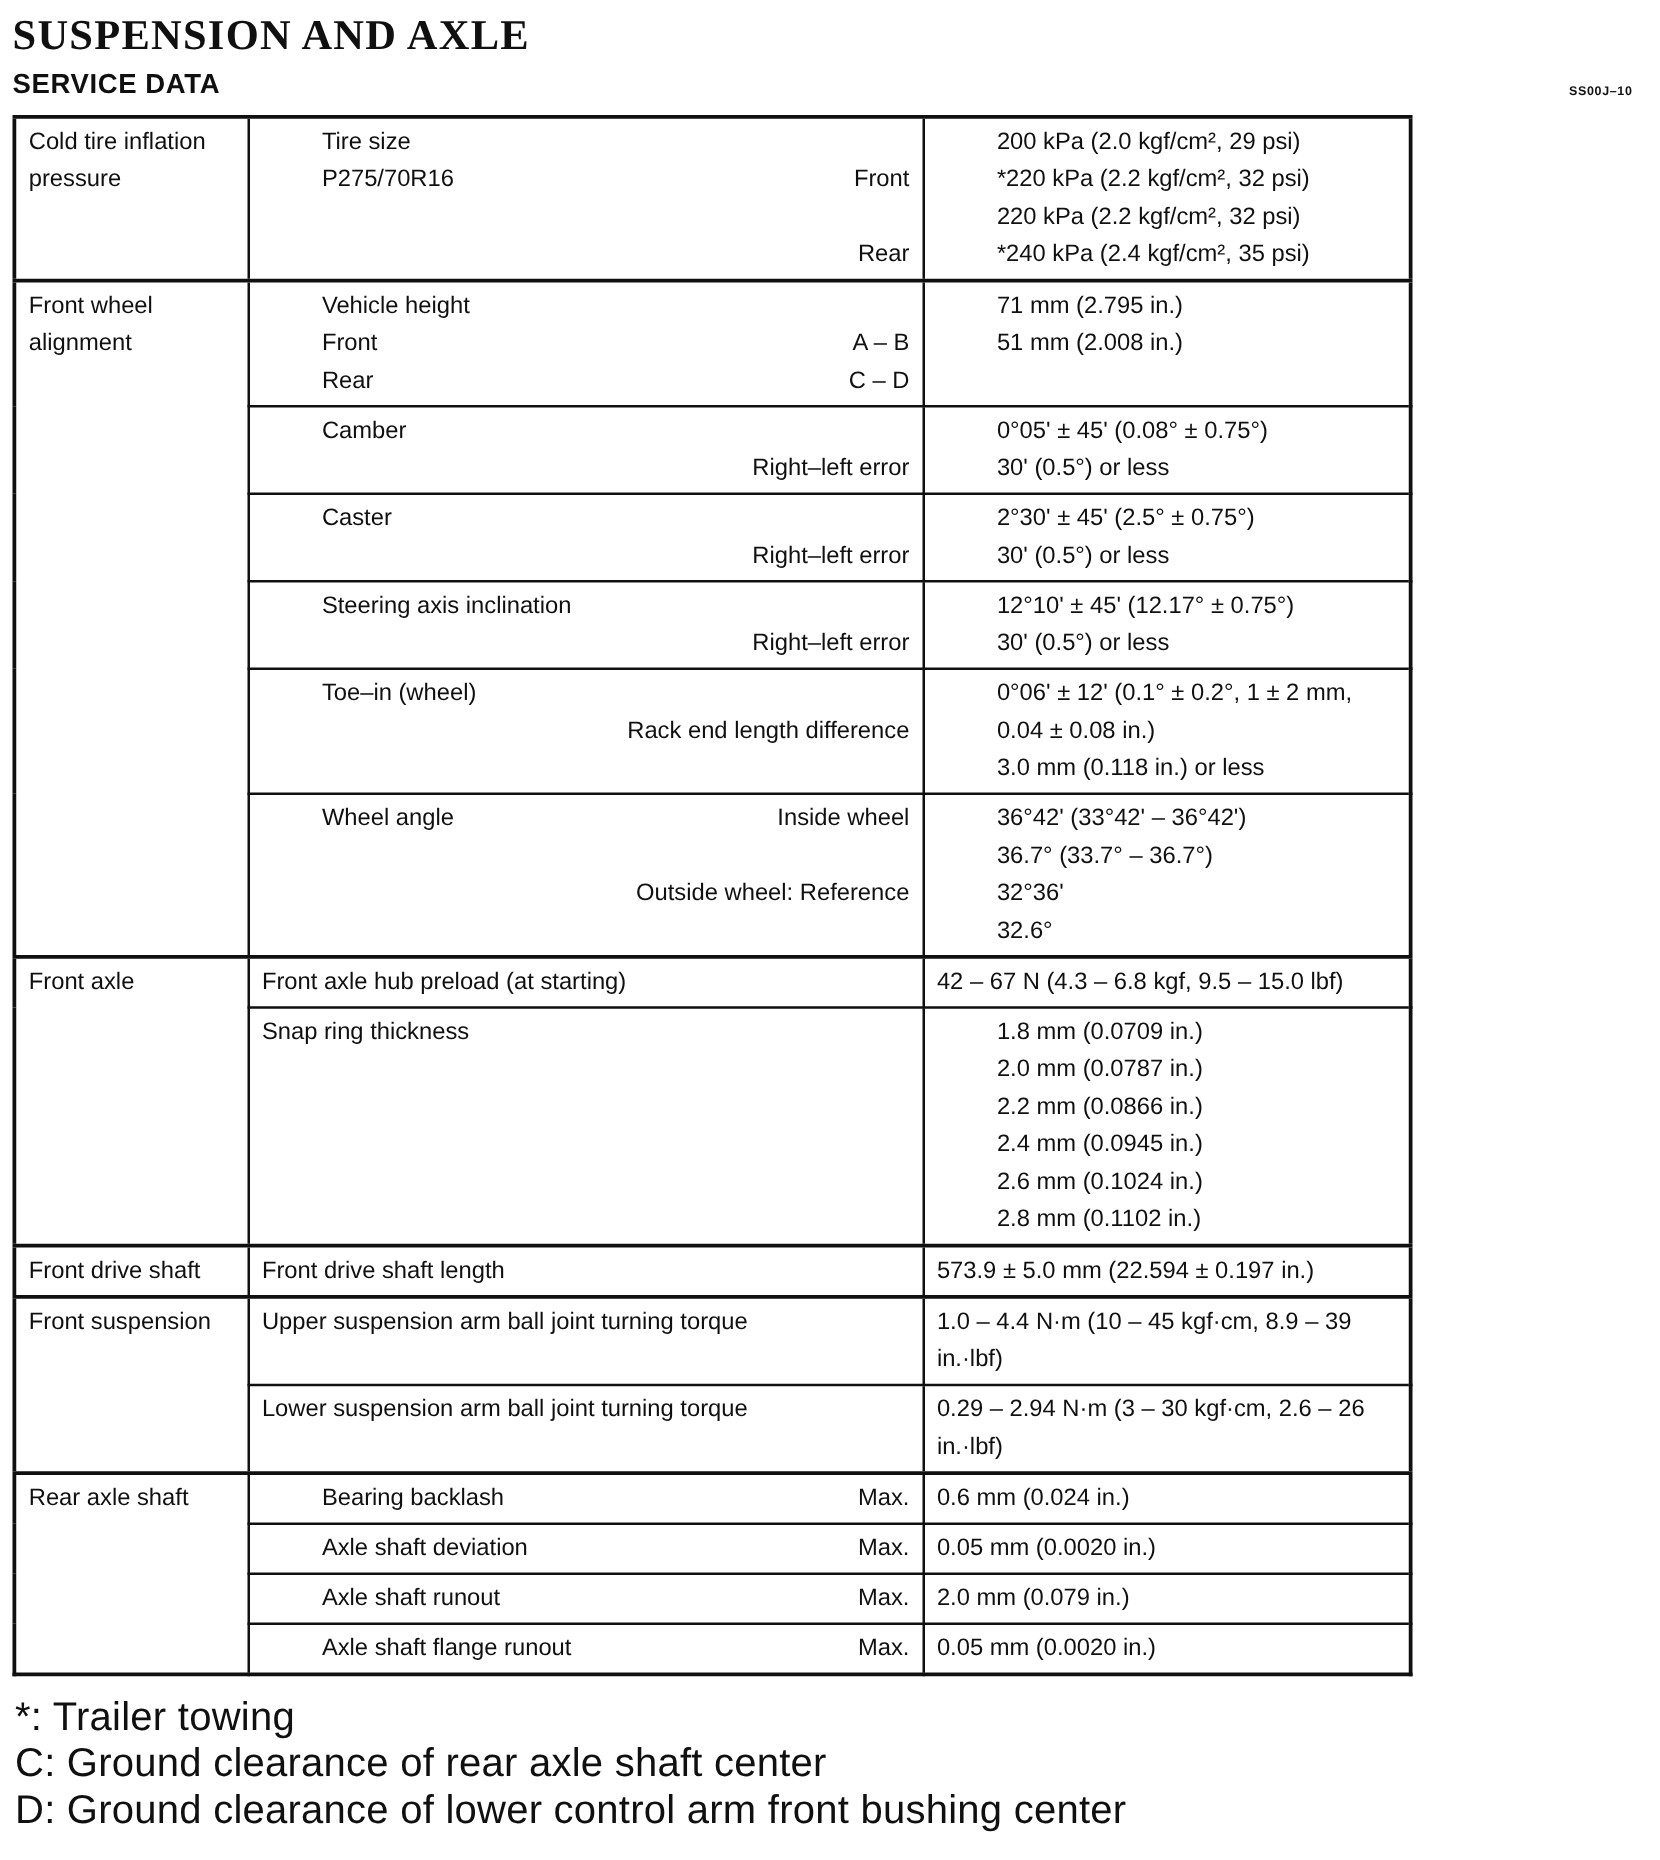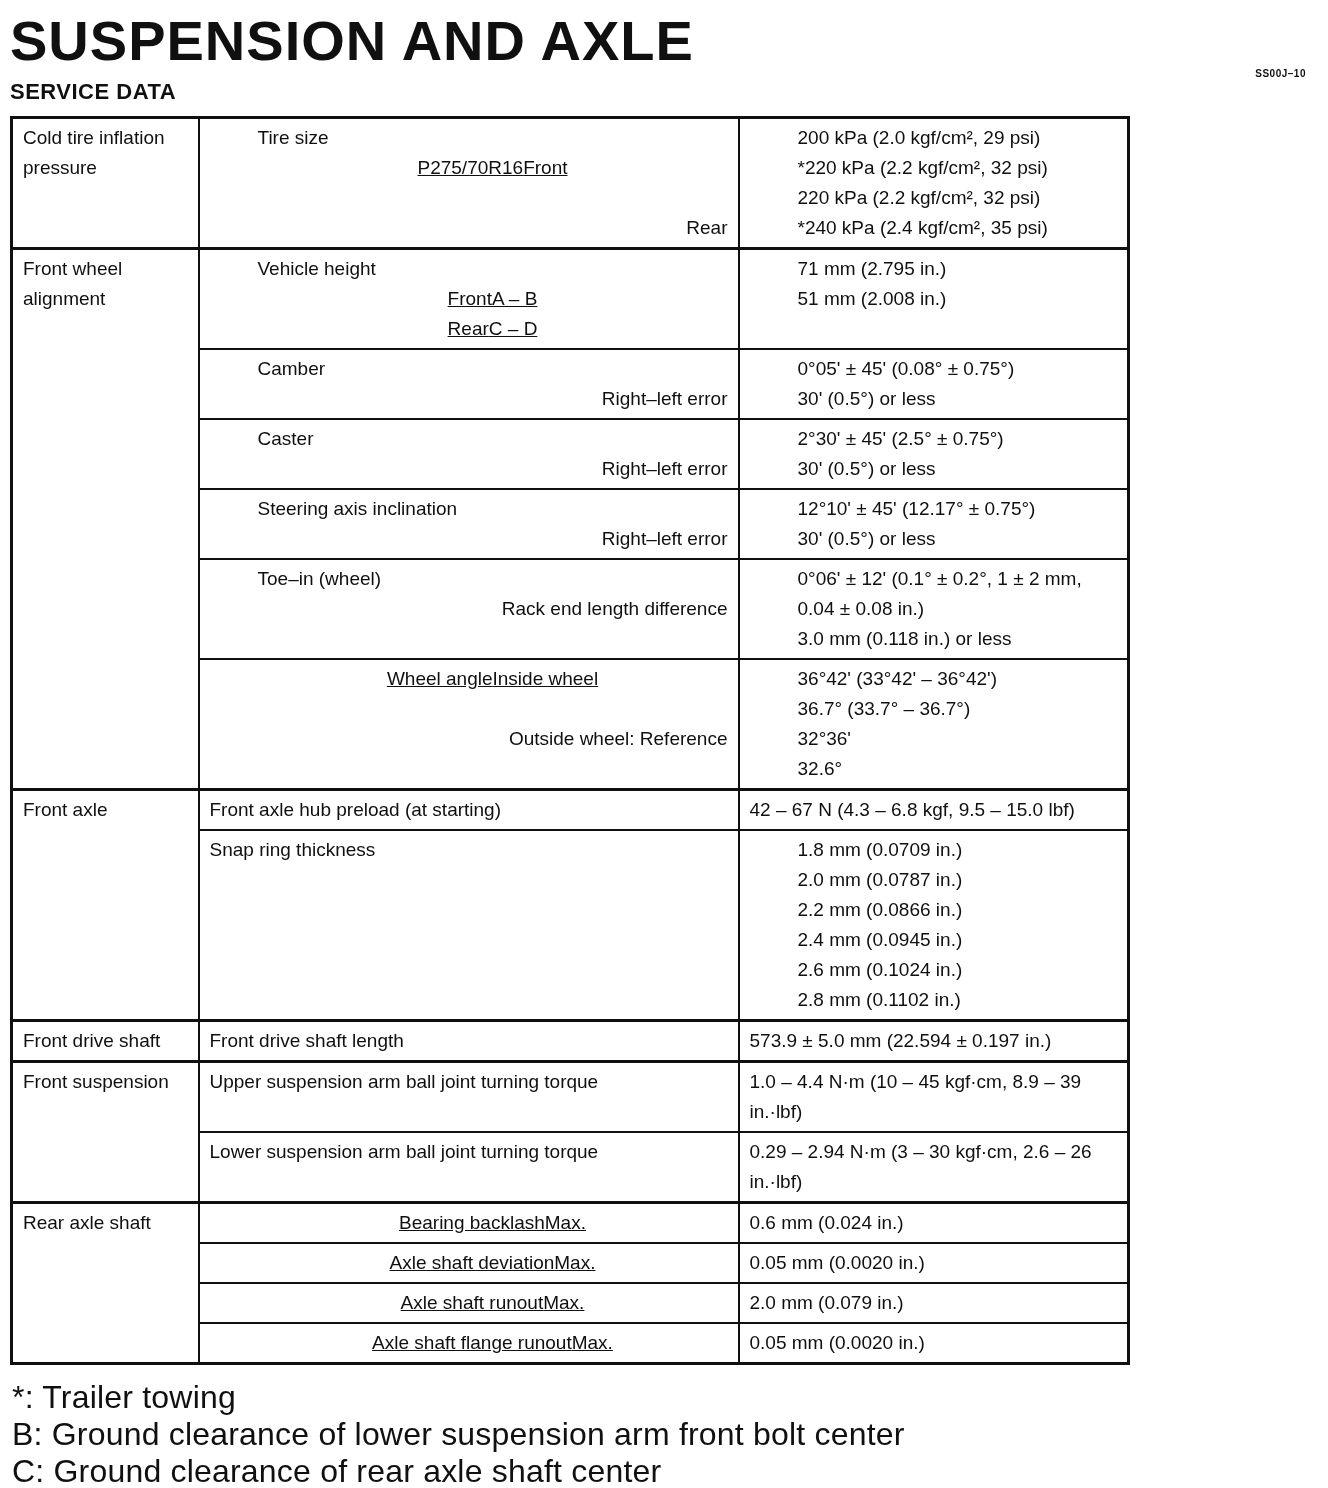--- a/index.html
+++ b/index.html
@@ -12,25 +12,26 @@
   }
   body {
     width: 1328px;
     padding: 8px 12px 20px 10px;
     position: relative;
   }
 
   
   .hdr { position: relative; }
   .title {
-    font-size: 56px;
+    font-size: 34px;
     font-weight: bold;
     letter-spacing: 1px;
     margin: 2px 0 4px 0;
     line-height: 1.1;
+    font-family: Liberation Serif, serif;
   }
   .subtitle {
     font-size: 22px;
     font-weight: bold;
     letter-spacing: 0.5px;
     margin: 8px 0 12px 0;
     line-height: 1.1;
   }
   .doccode {
     position: absolute;
@@ -57,21 +58,21 @@
   }
   tr.sec > td { border-top: 3px solid #101010; }
 
   td.cat {
     vertical-align: middle;
     padding-left: 8px;
   }
   td.mid-center { vertical-align: middle; }
 
   .ln { display: block; min-height: 30px; margin-left: 48px; }
-  .ln.sp { display: flex; justify-content: center; text-decoration: underline; }
+  .ln.sp { display: flex; justify-content: space-between; }
   .ln.rt { text-align: right; }
   td.off1 { padding-top: 34px; }   
 
   
   .footnotes { margin-top: 14px; padding-left: 2px; }
   .fn {
     font-size: 32px;
     line-height: 37px;
     letter-spacing: 0.2px;
   }
@@ -261,16 +262,15 @@
         </span>
       </td>
       <td>0.05 mm (0.0020 in.)</td>
     </tr>
 
   </tbody>
 </table>
 
 <div class="footnotes">
   <div class="fn">*: Trailer towing</div>
-  <div class="fn">B: Ground clearance of lower suspension arm front bolt center</div>
   <div class="fn">C: Ground clearance of rear axle shaft center</div>
   <div class="fn">D: Ground clearance of lower control arm front bushing center</div>
 </div>
 
 </body></html>

